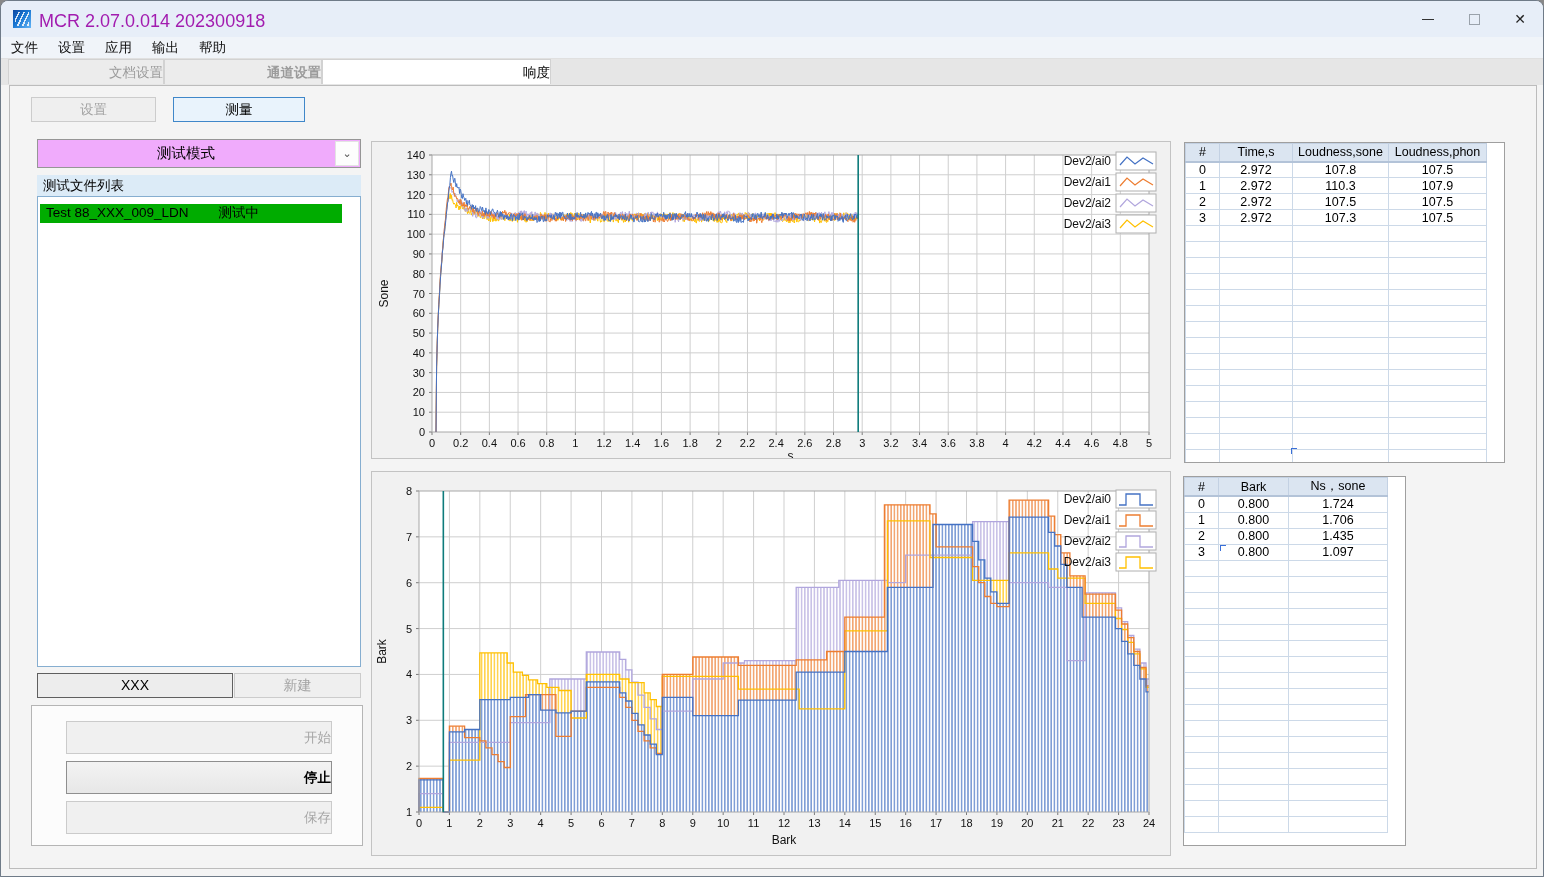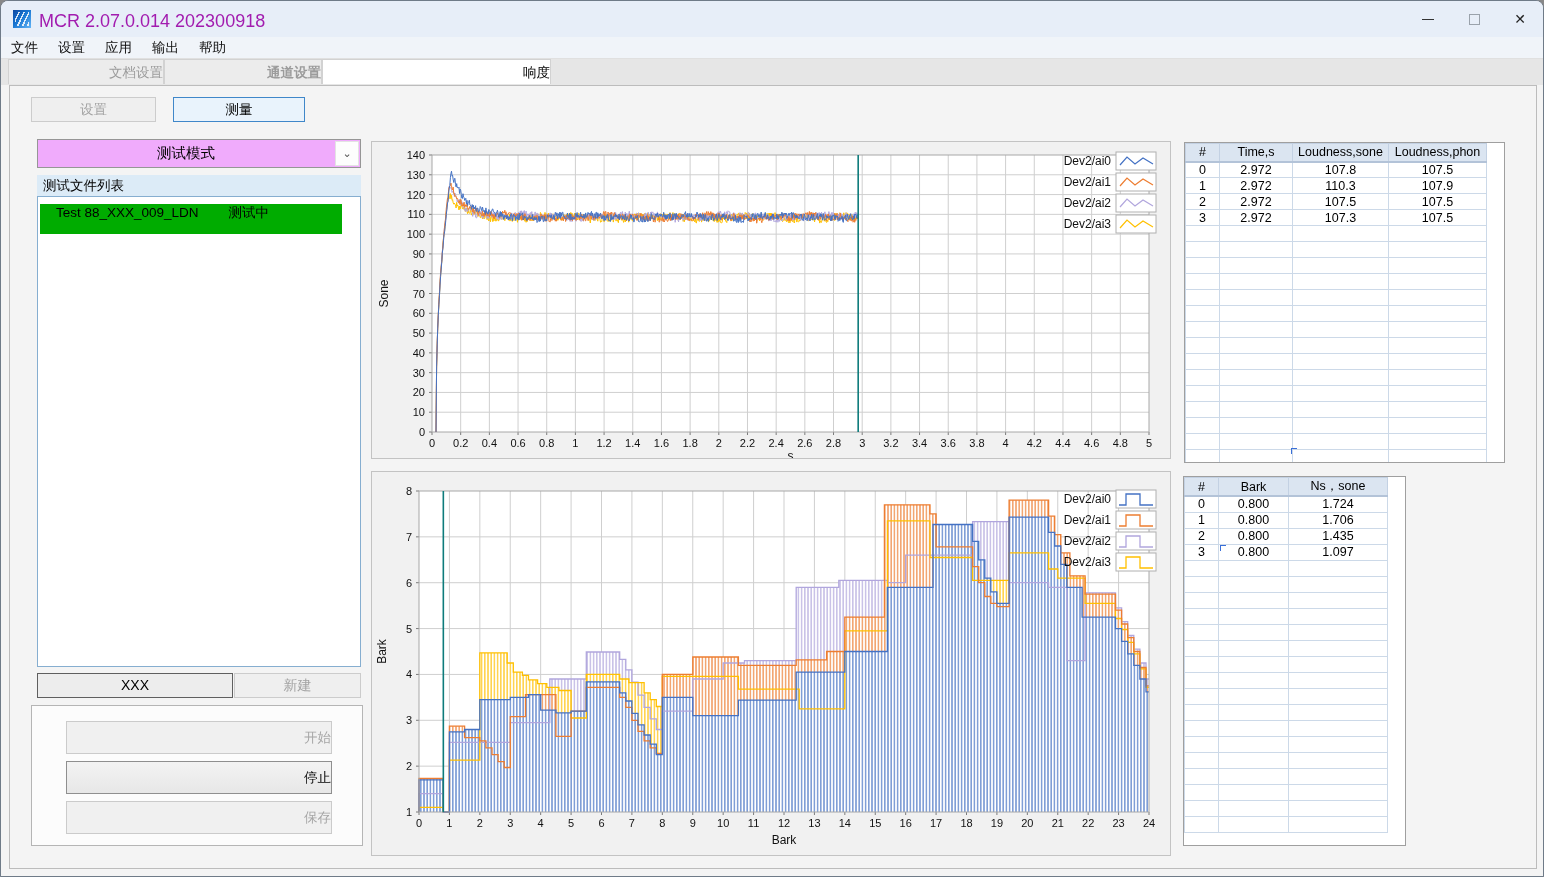--- a/index.html
+++ b/index.html
@@ -34,30 +34,30 @@
   .toggle-btn { text-align:center; font-size:13.5px; line-height:23px; }
   #btn-settings { left:30px; top:96px; width:125px; height:25px; background:#efefef; border:1px solid #cccccc; color:#a3a3a3; }
   #btn-measure  { left:172px; top:96px; width:132px; height:25px; background:#e9f3fc; border:1px solid #3f87c9; color:#000; }
   
   #mode-combo { left:36px; top:138px; width:324px; height:29px; background:#f0abfc; border:1px solid #969696; }
   #mode-combo .val { position:absolute; left:0; right:26px; top:0; bottom:0; text-align:center; line-height:27px; font-size:14.5px; color:#000; }
   #mode-combo .chev { position:absolute; right:1px; top:1px; width:24px; bottom:1px; border:1px solid #e3e3e3; background:#fdfdfd;
     display:flex; align-items:center; justify-content:center; color:#555; font-size:11px; }
   #list-header { left:36px; top:174px; width:324px; height:21px; background:#dcebf7; font-size:13.5px; line-height:21px; padding-left:6px; color:#000; }
   #file-list { left:36px; top:195px; width:324px; height:471px; background:#fff; border:1px solid #86aed0; }
-  #test-item { position:absolute; left:2px; top:7px; width:302px; height:30px; background:#00AC00; color:#000;
-    font-size:13.5px; line-height:17px; padding-left:16px; white-space:nowrap; }
+  #test-item { position:absolute; left:2px; top:7px; width:302px; height:19px; background:#00AC00; color:#000;
+    font-size:13.5px; line-height:17px; padding-left:6px; white-space:nowrap; }
   #test-item .status { margin-left:30px; }
   .side-btn { text-align:center; font-size:14px; }
   #btn-xxx { left:36px; top:672px; width:196px; height:25px; line-height:23px; background:#ededed; border:1px solid #5f5f5f; color:#000; }
   #btn-new { left:233px; top:672px; width:127px; height:25px; line-height:23px; background:#efefef; border:1px solid #cccccc; color:#a3a3a3; }
   #run-group { left:30px; top:704px; width:332px; height:141px; background:#fcfcfc; border:1px solid #b5b5b5; }
   .run-btn { position:absolute; left:34px; width:266px; height:33px; text-align:right; line-height:31px; font-size:13.5px; }
   .run-btn.disabled { background:#f0f0f0; border:1px solid #cbcbcb; color:#a6a6a6; }
-  .run-btn.enabled  { background:linear-gradient(#f3f3f3,#e7e7e7); border:1px solid #8f8f8f; color:#000; }
+  .run-btn.enabled  { background:linear-gradient(#f3f3f3,#e7e7e7); border:1px solid #8f8f8f; color:#000;font-weight:bold; }
   #btn-start{ top:15px; } #btn-stop{ top:55px; } #btn-save{ top:95px; }
   
   .chart-panel { background:#f1f1f1; border:1px solid #c3c3c3; }
   #top-chart-panel { left:370px; top:140px; width:800px; height:318px; }
   #bottom-chart-panel { left:370px; top:470px; width:800px; height:385px; }
   svg { display:block; }
   svg text { font-family:"Liberation Sans","DejaVu Sans",sans-serif; }
   
   .table-box { background:#fff; border:1px solid #9f9f9f; overflow:hidden; }
   #loudness-table-box { left:1183px; top:141px; width:321px; height:321px; }

